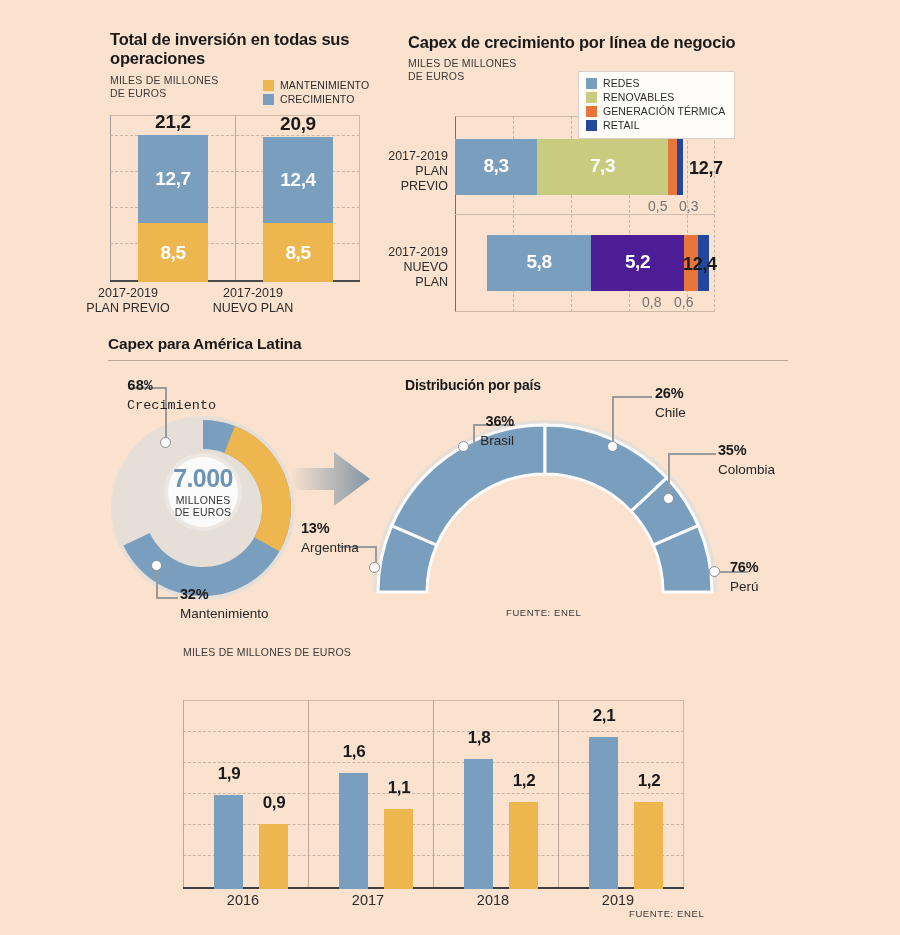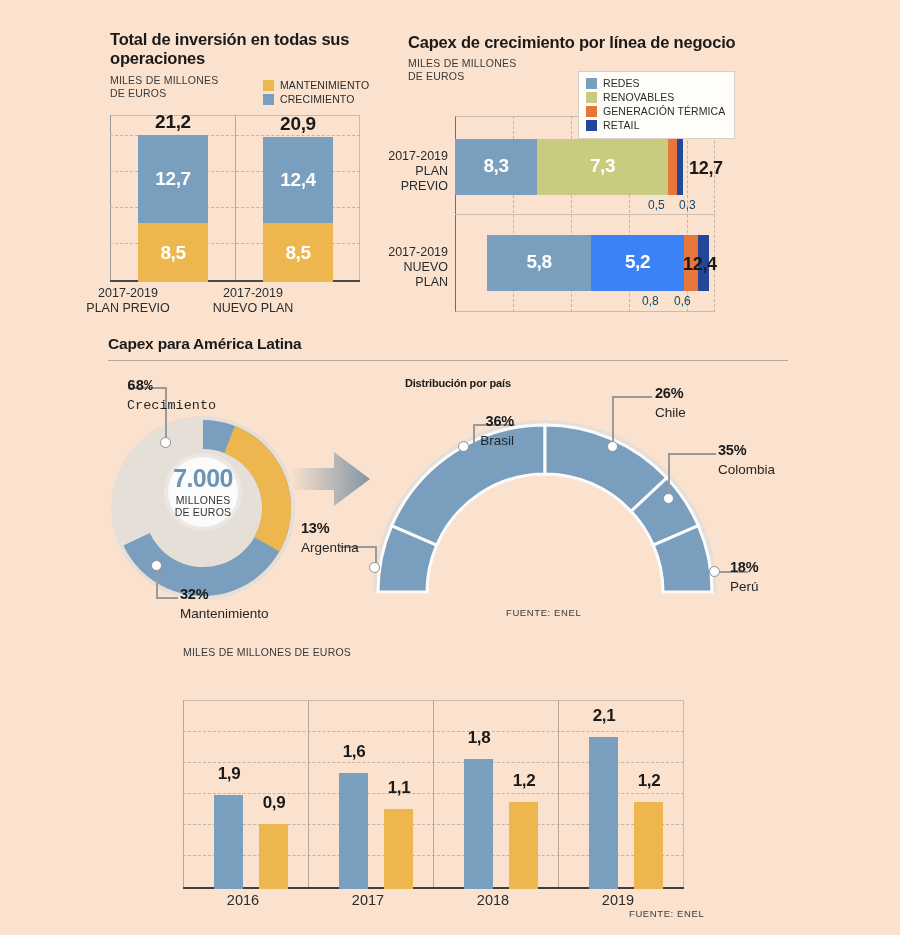--- a/index.html
+++ b/index.html
@@ -67,21 +67,21 @@
   .c2-vgrid { position:absolute; top:0; bottom:0; width:0; border-left:1px dashed #c6b3a6; }
   .c2-sep { position:absolute; left:0; right:0; height:1px; background:#cdbcaf; }
   .c2-bar { position:absolute; display:flex; }
   .c2-seg { height:100%; position:relative; }
   .c2-seg b {
       position:absolute; left:0; right:0; top:50%; transform:translateY(-53%);
       text-align:center; color:#fff; font-size:19px; letter-spacing:-0.4px;
   }
   .c2-total { position:absolute; font-weight:bold; font-size:18px; color:#1a1a1a; letter-spacing:-0.3px; }
   .c2-cat { position:absolute; text-align:right; font-size:12.5px; line-height:1.2; color:#2b2b2b; }
-  .c2-small { position:absolute; font-size:12px; color:#0c4a6e; }
+  .c2-small { position:absolute; font-size:14px; color:#737373; }
 
   
   .sec3-rule { position:absolute; height:1px; background:#b9a79a; }
   .lbl-pct { font-size:14.5px; font-weight:bold; color:#1a1a1a; letter-spacing:-0.2px; }
   .lbl-name { font-size:13.5px; color:#262626; }
   .lbl-blk { position:absolute; line-height:1.2; }
   .dot {
      position:absolute; width:11px; height:11px; border-radius:50%;
      background:#ffffff; border:1.5px solid #8e8e8e;
   }
@@ -89,21 +89,21 @@
 
   .donut-center {
       position:absolute; border-radius:50%; background:#fbfbfb;
       box-shadow:0 0 0 4px #ece7e2;
       display:flex; flex-direction:column; align-items:center; justify-content:center;
   }
   .donut-big { font-size:25px; font-weight:bold; color:#6e93b3; letter-spacing:-0.6px; line-height:1; }
   .donut-sub { font-size:10.5px; color:#333; line-height:1.15; text-align:center; margin-top:3px; letter-spacing:0.2px;}
 
   .mid-title {
-      position:absolute; font-size:11px; font-weight:bold; color:#1a1a1a; letter-spacing:-0.2px;
+      position:absolute; font-size:14px; font-weight:bold; color:#1a1a1a; letter-spacing:-0.2px;
   }
   .fuente { position:absolute; font-size:9.5px; letter-spacing:0.6px; color:#3a3a3a; }
 
   
   #chart4-plot { position:absolute; }
   .c4-frame { position:absolute; left:0; top:0; right:0; bottom:0;
       border-left:1px solid #b9a79a; border-right:1px solid #cdb9aa;
       border-top:1px solid #cdb9aa; }
   .c4-axis { position:absolute; left:0; bottom:0; height:2px; background:#3f3f3f; }
   .c4-grid { position:absolute; left:0; right:0; border-top:1px dashed #c6b3a6; }
@@ -213,21 +213,21 @@
     <div class="c2-seg" style="width:6px; background:#23479a;"></div>
   </div>
   <div class="c2-total" style="left:234px; top:42px;">12,7</div>
   <div class="c2-small" style="left:193px; top:82px;">0,5</div>
   <div class="c2-small" style="left:224px; top:82px;">0,3</div>
 
   <div class="c2-bar" style="left:0; top:119px; width:222px; height:56px;margin-left:32px;">
     <div class="c2-seg" style="width:104px; background:#7a9ebd;">
       <b>5,8</b>
     </div>
-    <div class="c2-seg" style="width:93px; background:#3b82f6;">
+    <div class="c2-seg" style="width:93px; background:#4c1d95;">
       <b>5,2</b>
     </div>
     <div class="c2-seg" style="width:14px; background:#e8763a;"></div>
     <div class="c2-seg" style="width:11px; background:#23479a;"></div>
   </div>
   <div class="c2-total" style="left:228px; top:138px;">12,4</div>
   <div class="c2-small" style="left:187px; top:178px;">0,8</div>
   <div class="c2-small" style="left:219px; top:178px;">0,6</div>
 </div>
 
@@ -331,21 +331,21 @@
 <div class="leader" style="left:668px; top:453px; width:1.5px; height:44px;"></div>
 <div class="dot" style="left:663px; top:493px;"></div>
 <div class="lbl-blk" style="left:718px; top:440px;">
   <span class="lbl-pct">35%</span><br>
   <span class="lbl-name">Colombia</span>
 </div>
 
 <div class="leader" style="left:715px; top:571px; width:33px; height:1.5px;"></div>
 <div class="dot" style="left:709px; top:566px;"></div>
 <div class="lbl-blk" style="left:730px; top:557px;">
-  <span class="lbl-pct">18%</span><br>
+  <span class="lbl-pct">76%</span><br>
   <span class="lbl-name">Perú</span>
 </div>
 
 <div class="leader" style="left:340px; top:546px; width:36px; height:1.5px;"></div>
 <div class="leader" style="left:375px; top:546px; width:1.5px; height:20px;"></div>
 <div class="dot" style="left:369px; top:562px;"></div>
 <div class="lbl-blk" style="left:301px; top:518px; text-align:left; width:110px;">
   <span class="lbl-pct">13%</span><br>
   <span class="lbl-name">Argentina</span>
 </div>

